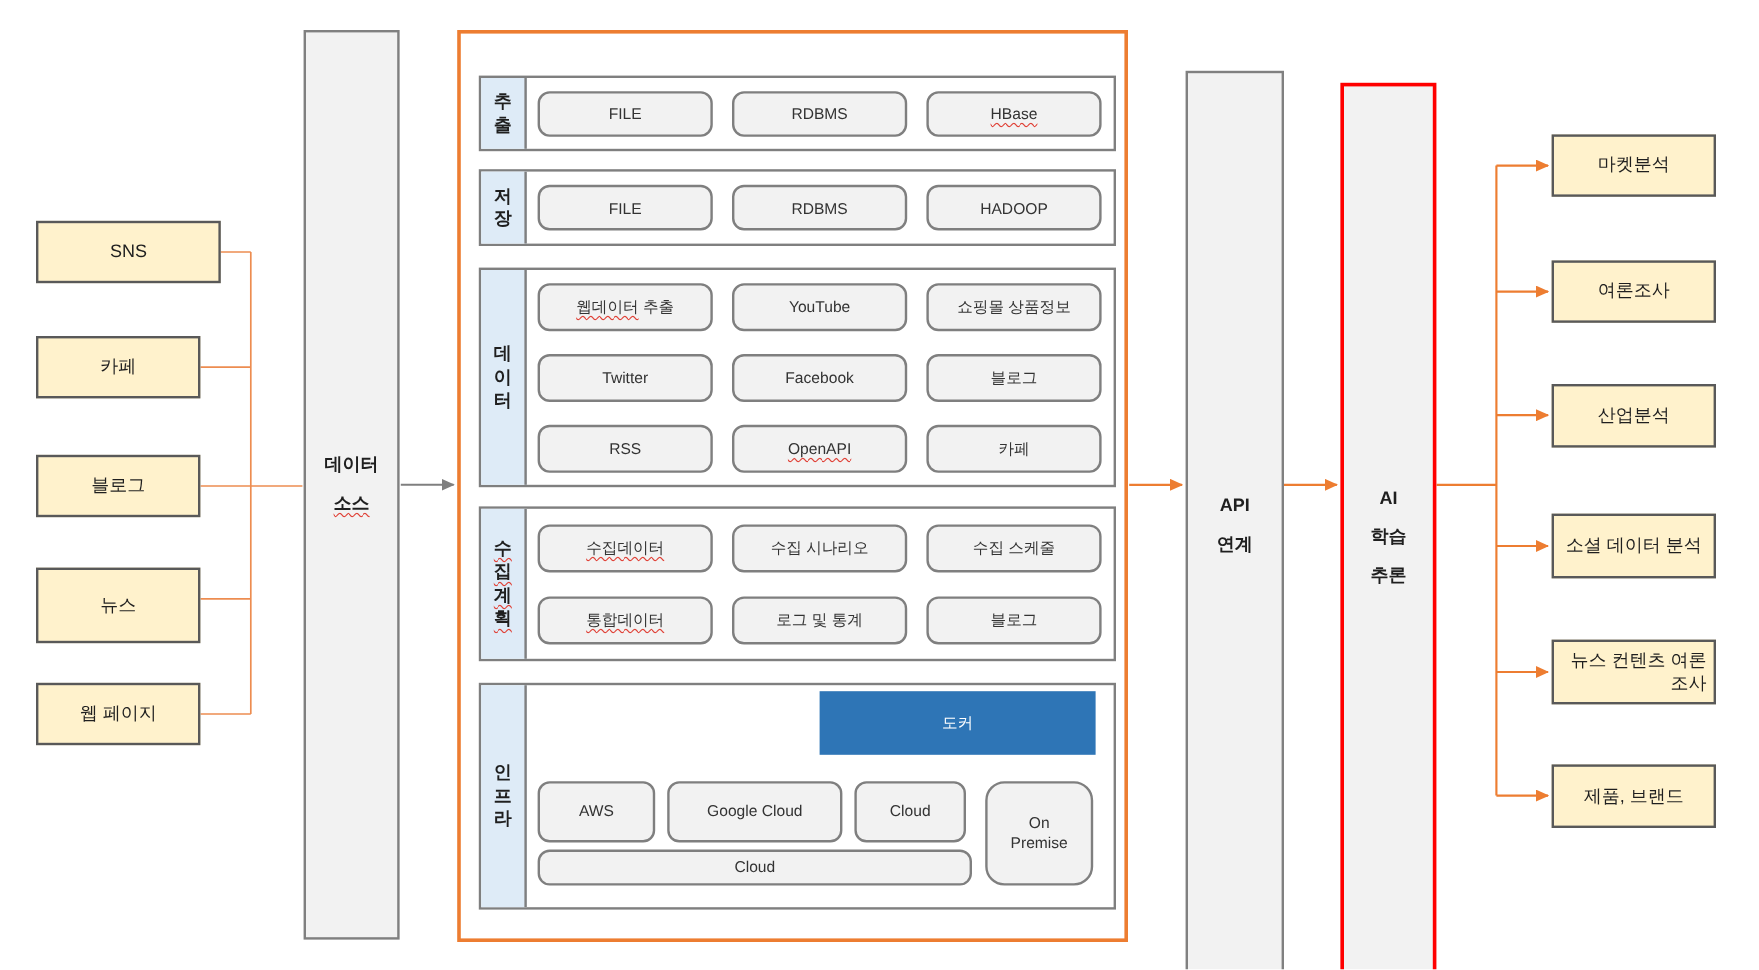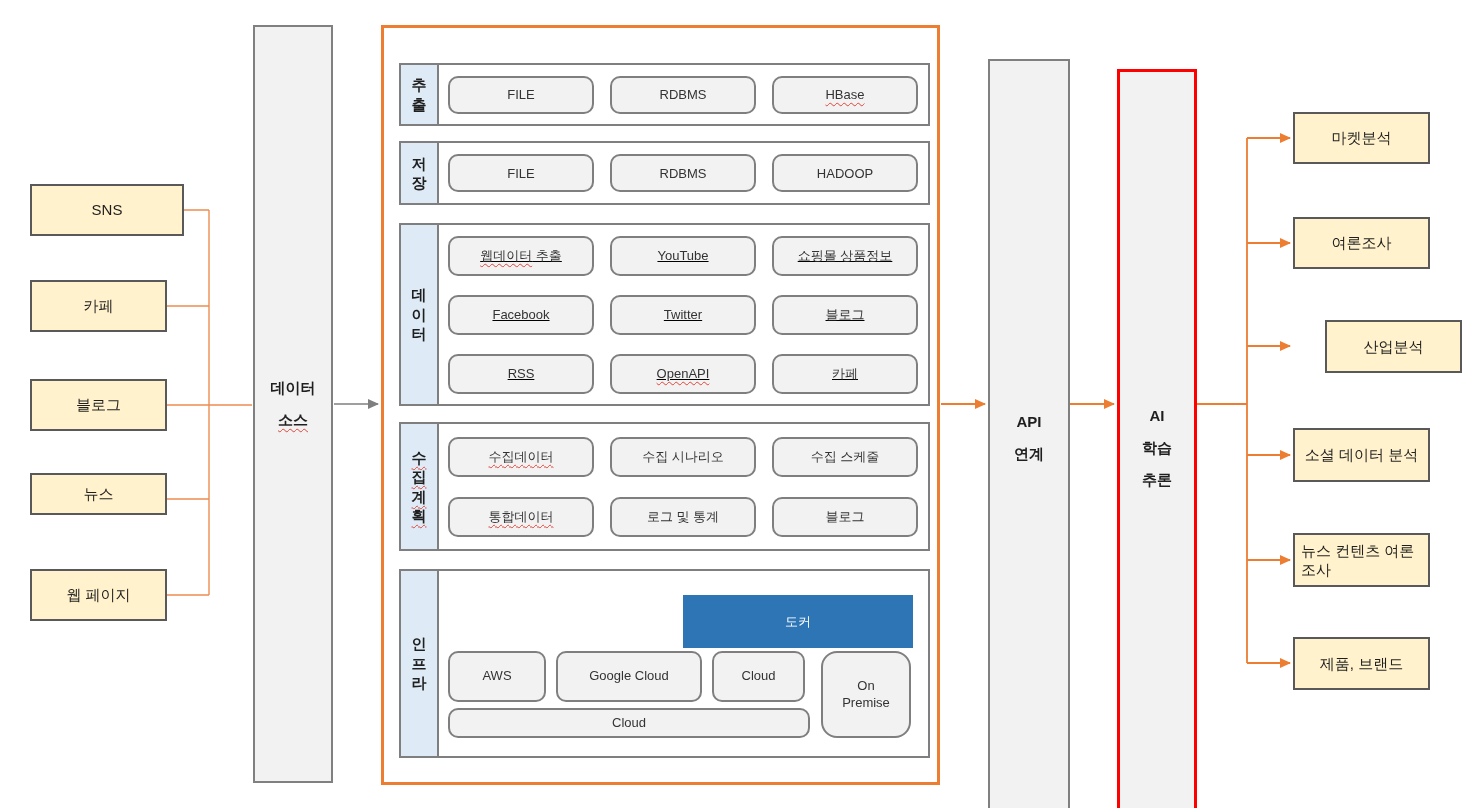--- a/index.html
+++ b/index.html
@@ -2,21 +2,21 @@
 <html><head>
 <meta charset="utf-8">
 <style>
   html,body{margin:0;padding:0;background:#ffffff;font-family:"Liberation Sans",sans-serif;}
   #canvas{position:relative;width:1466px;height:808px;background:#ffffff;overflow:hidden;}
   .abs{position:absolute;box-sizing:border-box;}
   .flexc{display:flex;align-items:center;justify-content:center;}
 
   
   .ybox{background:#FFF2CC;border:2px solid #595959;font-size:15px;color:#1f1f1f;
-        text-align:left;line-height:1.3;padding:2px 6px;}
+        text-align:right;line-height:1.3;padding:2px 6px;}
 
   
   .colbox{background:#F2F2F2;border:2px solid #808080;flex-direction:column;
           font-size:15px;font-weight:bold;color:#1f1f1f;line-height:2.15;}
   .colbox.red{border:3px solid #FF0000;}
 
   
   #pipeline-frame{border:3px solid #ED7D31;background:#ffffff;}
 
   
@@ -82,21 +82,21 @@
       <line x1="1247" y1="346" x2="1290" y2="346" marker-end="url(#mO)"></line>
       <line x1="1247" y1="455" x2="1290" y2="455" marker-end="url(#mO)"></line>
       <line x1="1247" y1="560" x2="1290" y2="560" marker-end="url(#mO)"></line>
       <line x1="1247" y1="663" x2="1290" y2="663" marker-end="url(#mO)"></line>
     </g>
   </svg>
 
   <div class="abs flexc ybox" style="left:30px;top:184px;width:154px;height:52px;">SNS</div>
   <div class="abs flexc ybox" style="left:30px;top:280px;width:137px;height:52px;">카페</div>
   <div class="abs flexc ybox" style="left:30px;top:379px;width:137px;height:52px;">블로그</div>
-  <div class="abs flexc ybox" style="left:30px;top:473px;width:137px;height:42px;">뉴스</div>
+  <div class="abs flexc ybox" style="left:30px;top:473px;width:137px;height:63px;">뉴스</div>
   <div class="abs flexc ybox" style="left:30px;top:569px;width:137px;height:52px;">웹 페이지</div>
 
   <div class="abs flexc colbox" style="left:253px;top:25px;width:80px;height:758px;">
     <span>데이터</span>
     <span class="sq">소스</span>
   </div>
 
   <div id="pipeline-frame" class="abs" style="left:381px;top:25px;width:559px;height:760px;">
 
     <div class="section" style="left:15px;top:35px;width:531px;height:63px;">
@@ -124,31 +124,31 @@
           <div class="pill h38">RDBMS</div>
           <div class="pill h38">HADOOP</div>
         </div>
       </div>
     </div>
 
     <div class="section" style="left:15px;top:195px;width:531px;height:183px;">
       <div class="strip">
         <div class="vlabel">데이터</div>
       </div>
-      <div class="sbody" style="gap:19px;text-decoration:underline;">
+      <div class="sbody" style="gap:19px;">
         <div class="prow">
           <div class="pill">
             <span><span class="sq">웹데이터</span><span> 추출</span></span>
           </div>
           <div class="pill">YouTube</div>
           <div class="pill">쇼핑몰 상품정보</div>
         </div>
         <div class="prow">
+          <div class="pill">Twitter</div>
           <div class="pill">Facebook</div>
-          <div class="pill">Twitter</div>
           <div class="pill">블로그</div>
         </div>
         <div class="prow">
           <div class="pill">RSS</div>
           <div class="pill">
               <span class="sq">OpenAPI</span>
             </div>
           <div class="pill">카페</div>
         </div>
       </div>
@@ -174,21 +174,21 @@
           <div class="pill">블로그</div>
         </div>
       </div>
     </div>
 
     <div class="section" style="left:15px;top:541px;width:531px;height:189px;">
       <div class="strip">
         <div class="vlabel">인프라</div>
       </div>
       <div class="sbody infra-body">
-        <div class="iabs bluebox" style="left:244px;top:24px;width:230px;height:53px;">도커</div>
+        <div class="iabs bluebox" style="left:244px;top:5px;width:230px;height:53px;">도커</div>
         <div class="iabs ipill" style="left:9px;top:80px;width:98px;height:51px;">AWS</div>
         <div class="iabs ipill" style="left:117px;top:80px;width:146px;height:51px;">Google Cloud</div>
         <div class="iabs ipill" style="left:273px;top:80px;width:93px;height:51px;">Cloud</div>
         <div class="iabs ipill big" style="left:382px;top:80px;width:90px;height:87px;padding:0 16px;">On Premise</div>
         <div class="iabs ipill" style="left:9px;top:137px;width:362px;height:30px;">Cloud</div>
       </div>
     </div>
 
   </div>
 
@@ -198,18 +198,18 @@
   </div>
 
   <div class="abs flexc colbox red" style="left:1117px;top:25px;width:80px;height:758px;margin-top:44px;">
     <span>AI</span>
     <span>학습</span>
     <span>추론</span>
   </div>
 
   <div class="abs flexc ybox" style="left:1293px;top:112px;width:137px;height:52px;">마켓분석</div>
   <div class="abs flexc ybox" style="left:1293px;top:217px;width:137px;height:52px;">여론조사</div>
-  <div class="abs flexc ybox" style="left:1293px;top:320px;width:137px;height:53px;margin-left:32px;">산업분석</div>
+  <div class="abs flexc ybox" style="left:1293px;top:320px;width:137px;height:53px;">산업분석</div>
   <div class="abs flexc ybox" style="left:1293px;top:428px;width:137px;height:54px;">소셜 데이터 분석</div>
   <div class="abs flexc ybox" style="left:1293px;top:533px;width:137px;height:54px;">뉴스 컨텐츠 여론조사</div>
   <div class="abs flexc ybox" style="left:1293px;top:637px;width:137px;height:53px;">제품, 브랜드</div>
 
 </div>
 
 </body></html>

